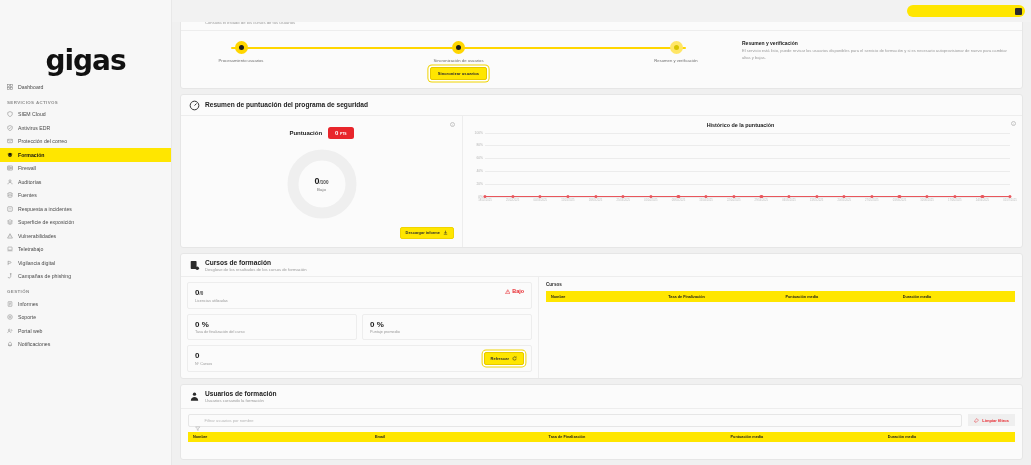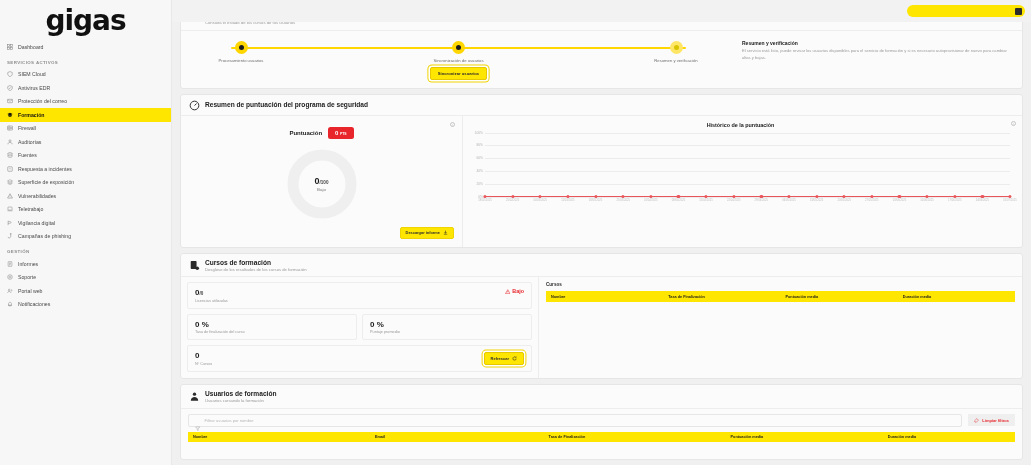--- a/index.html
+++ b/index.html
@@ -17,21 +17,21 @@
     background: #f7f7f7;
     border-right: 1px solid #e8e8e8;
     padding: 0;
     flex: 0 0 172px;
     overflow: hidden;
   }
   .brand {
     height: 40px;
     display: flex; align-items: center; justify-content: center;
     font-size: 28px; font-weight: 700; letter-spacing: -1px;
-    color: #111; font-family: "DejaVu Sans", sans-serif;
+    color: #111; font-family: "DejaVu Sans", sans-serif; margin-top: 40px;
   }
   .nav { padding: 0 0 0 0; }
   .nav-item {
     display: flex; align-items: center; gap: 5px;
     height: 13.5px; padding: 0 6px 0 7px;
     font-size: 5.2px; color: #4a4a4a; white-space: nowrap;
   }
   .nav-item.active {
     background: #ffe600; color: #111; font-weight: 600;
   }

